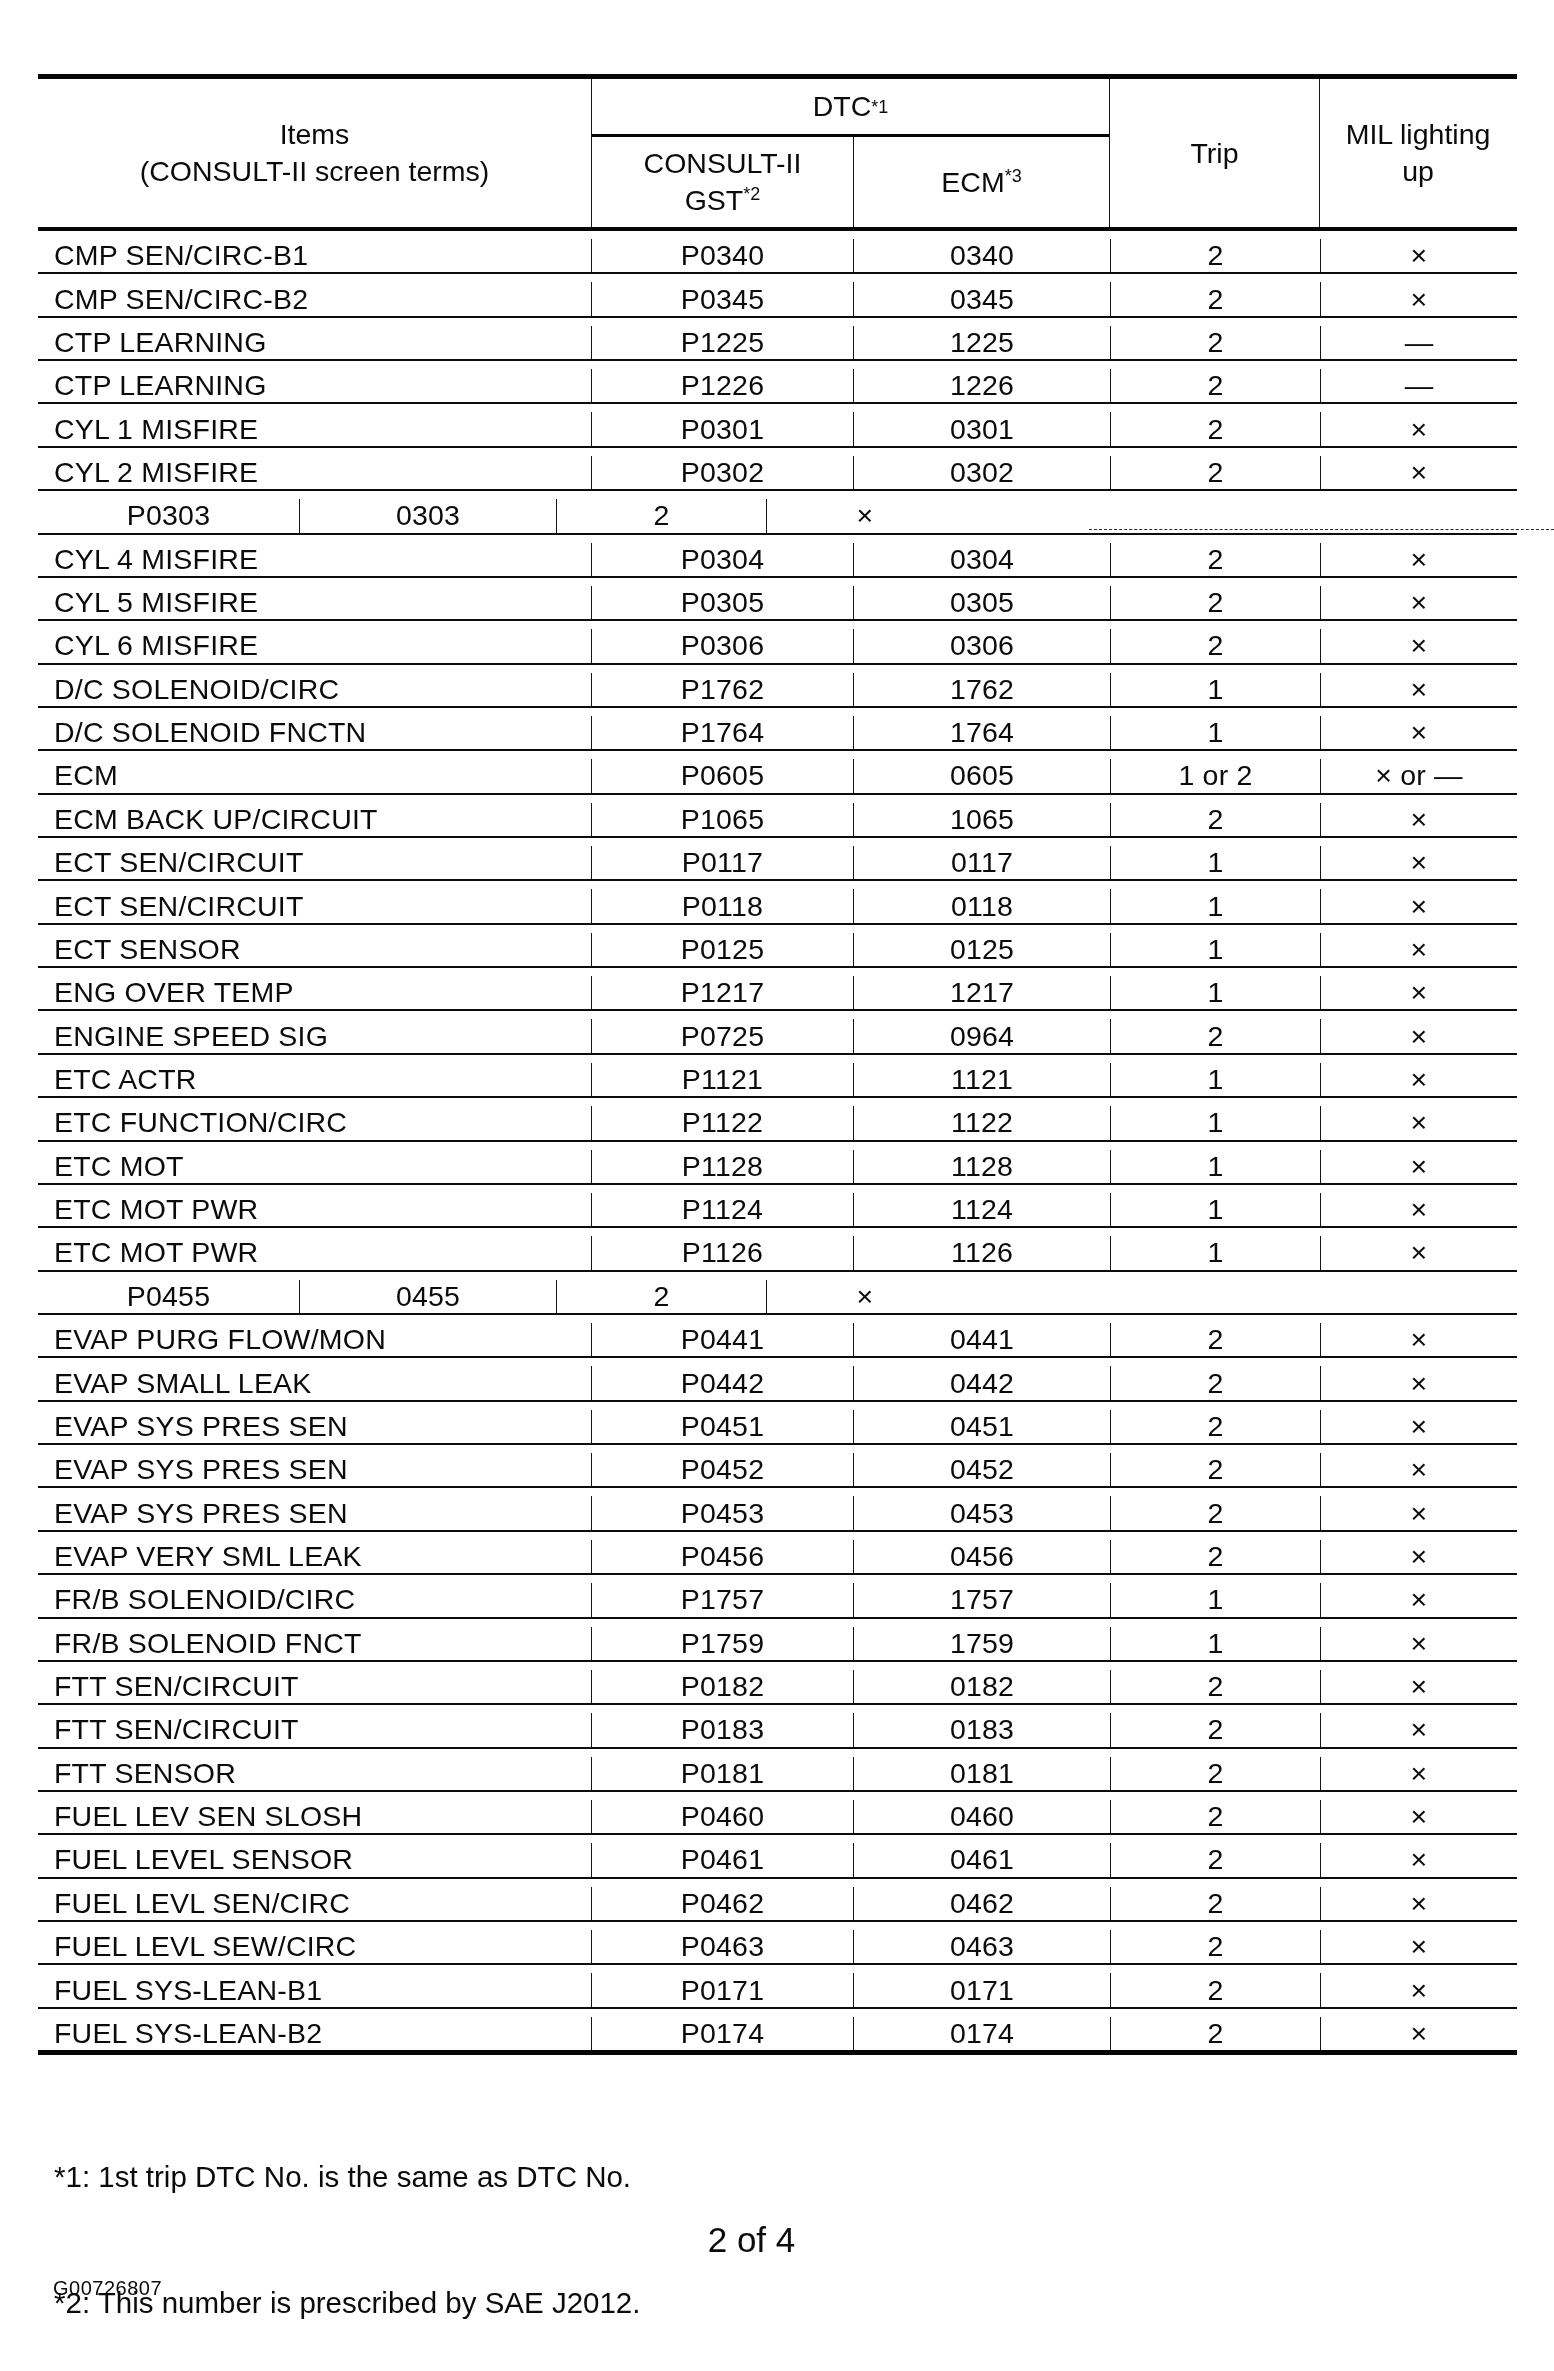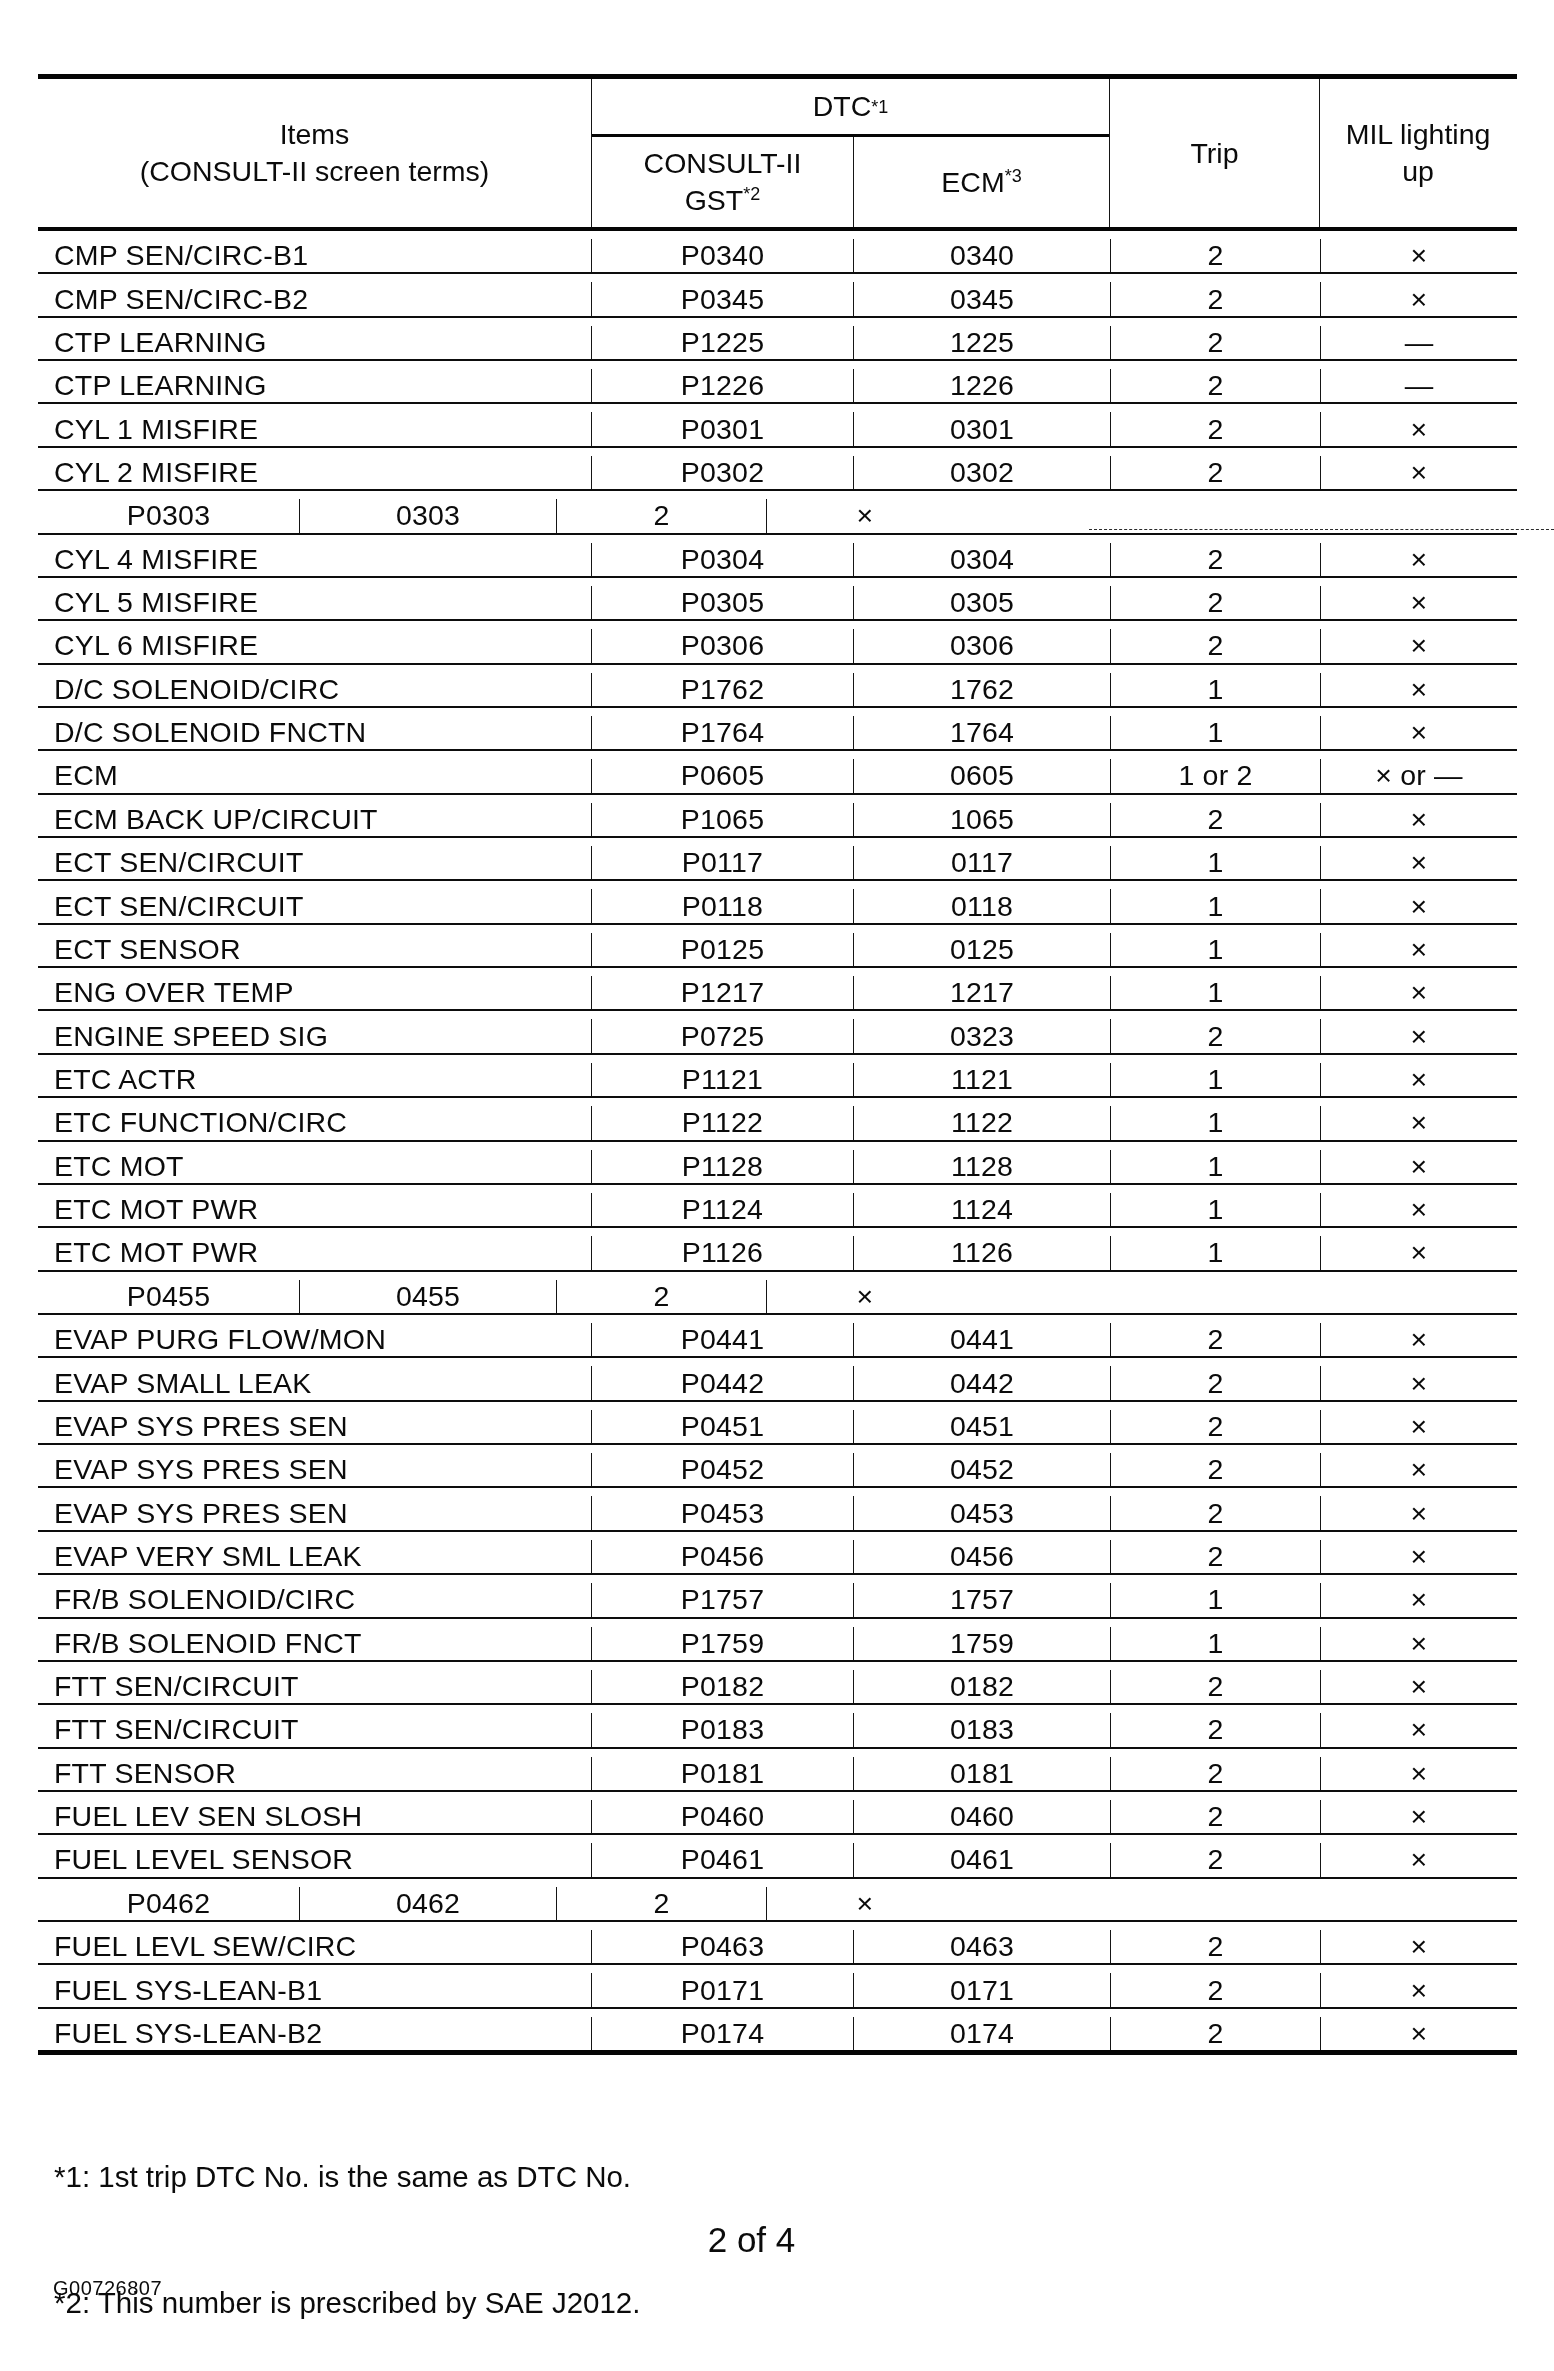--- a/index.html
+++ b/index.html
@@ -252,21 +252,21 @@
         <div class="trow">
           <div class="cell c-item">ENG OVER TEMP</div>
           <div class="cell c-gst">P1217</div>
           <div class="cell c-ecm">1217</div>
           <div class="cell c-trip">1</div>
           <div class="cell c-mil">×</div>
         </div>
         <div class="trow">
           <div class="cell c-item">ENGINE SPEED SIG</div>
           <div class="cell c-gst">P0725</div>
-          <div class="cell c-ecm">0323</div>
+          <div class="cell c-ecm">0964</div>
           <div class="cell c-trip">2</div>
           <div class="cell c-mil">×</div>
         </div>
         <div class="trow">
           <div class="cell c-item">ETC ACTR</div>
           <div class="cell c-gst">P1121</div>
           <div class="cell c-ecm">1121</div>
           <div class="cell c-trip">1</div>
           <div class="cell c-mil">×</div>
         </div>
@@ -389,20 +389,21 @@
           <div class="cell c-mil">×</div>
         </div>
         <div class="trow">
           <div class="cell c-item">FUEL LEVEL SENSOR</div>
           <div class="cell c-gst">P0461</div>
           <div class="cell c-ecm">0461</div>
           <div class="cell c-trip">2</div>
           <div class="cell c-mil">×</div>
         </div>
         <div class="trow">
+          <div class="cell c-item">FUEL LEVL SEN/CIRC</div>
           <div class="cell c-gst">P0462</div>
           <div class="cell c-ecm">0462</div>
           <div class="cell c-trip">2</div>
           <div class="cell c-mil">×</div>
         </div>
         <div class="trow">
           <div class="cell c-item">FUEL LEVL SEW/CIRC</div>
           <div class="cell c-gst">P0463</div>
           <div class="cell c-ecm">0463</div>
           <div class="cell c-trip">2</div>

